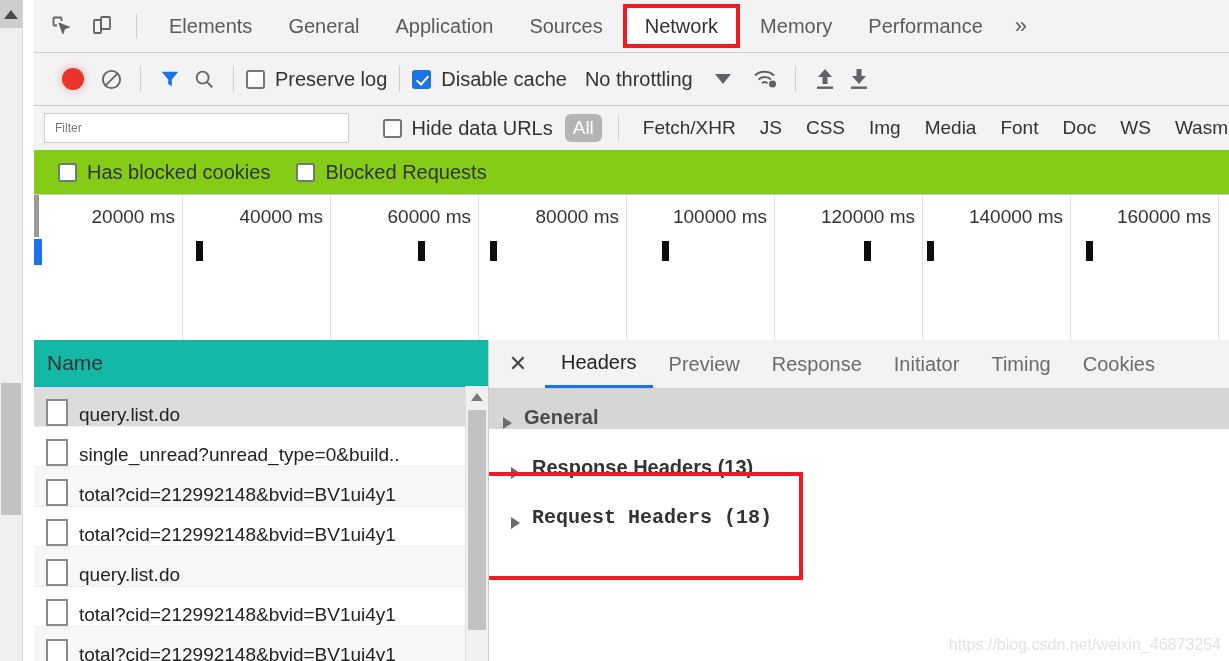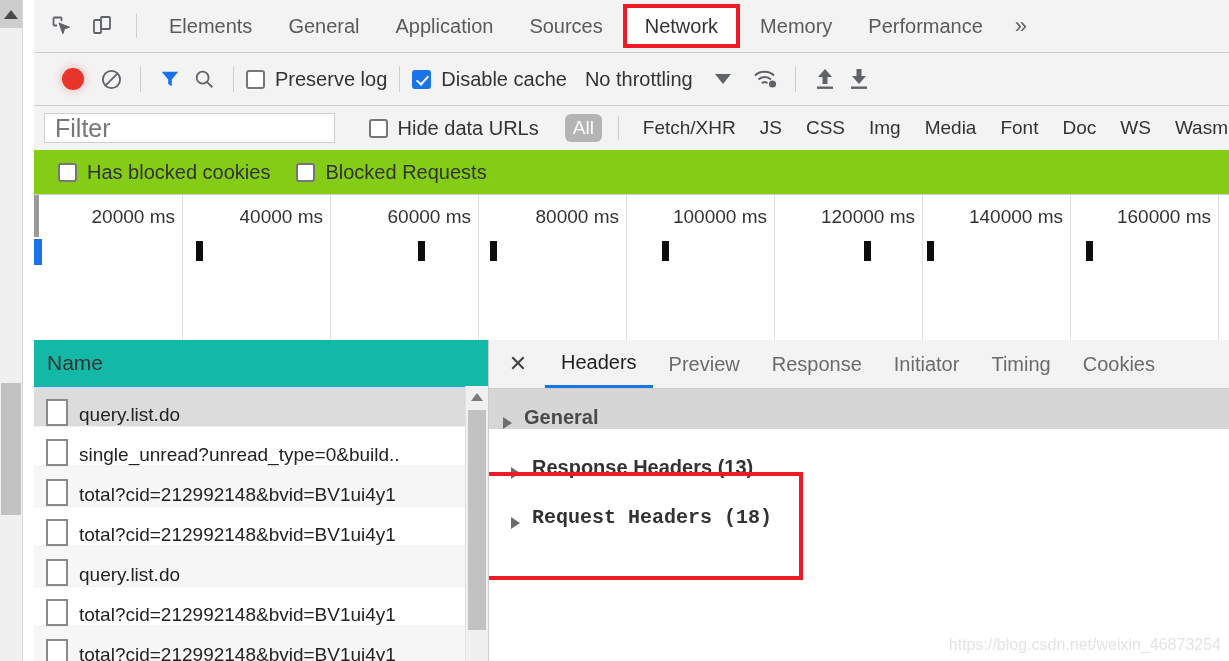--- a/index.html
+++ b/index.html
@@ -77,21 +77,21 @@
   .throttle{font-size:20px;color:#333;margin-left:18px;white-space:nowrap;}
   .caret{margin-left:22px;color:#5f6368;font-size:13px;}
 
   
   .filterbar{
     position:relative;height:44px;background:#f3f3f3;display:flex;align-items:center;
     padding-left:10px;
   }
   .filter-input{
     width:307px;height:30px;background:#fff;border:1px solid #cfcfcf;box-sizing:border-box;
-    display:flex;align-items:center;padding-left:10px;font-size:25px;color:#777;
+    display:flex;align-items:center;padding-left:10px;font-size:12px;color:#777;
   }
   .f-sep{width:1px;height:24px;background:#cfcfcf;margin:0 12px;}
   .ftype{font-size:19px;color:#333;padding:3px 8px;border-radius:6px;white-space:nowrap;margin:0 4px;}
   .ftype.sel{background:#b4b4b4;color:#fff;}
 
   
   .filterbar2{
     position:relative;height:44px;background:#84cc16;display:flex;align-items:center;
     padding-left:24px;border-bottom:1px solid #cdcdcd;
   }
@@ -285,21 +285,21 @@
     </div>
 
     <div class="filterbar">
       <div class="filter-input">Filter</div>
 
       <div class="chk-wrap" style="margin-left:34px;">
         <span class="chk"></span>
         <span class="chk-label">Hide data URLs</span>
       </div>
 
-      <div class="ftype sel" style="margin-left:26px;text-align:center;">All</div>
+      <div class="ftype sel" style="margin-left:12px;text-align:center;">All</div>
       <div class="f-sep"></div>
       <div class="ftype">Fetch/XHR</div>
       <div class="ftype">JS</div>
       <div class="ftype">CSS</div>
       <div class="ftype">Img</div>
       <div class="ftype">Media</div>
       <div class="ftype">Font</div>
       <div class="ftype">Doc</div>
       <div class="ftype">WS</div>
       <div class="ftype">Wasm</div>

